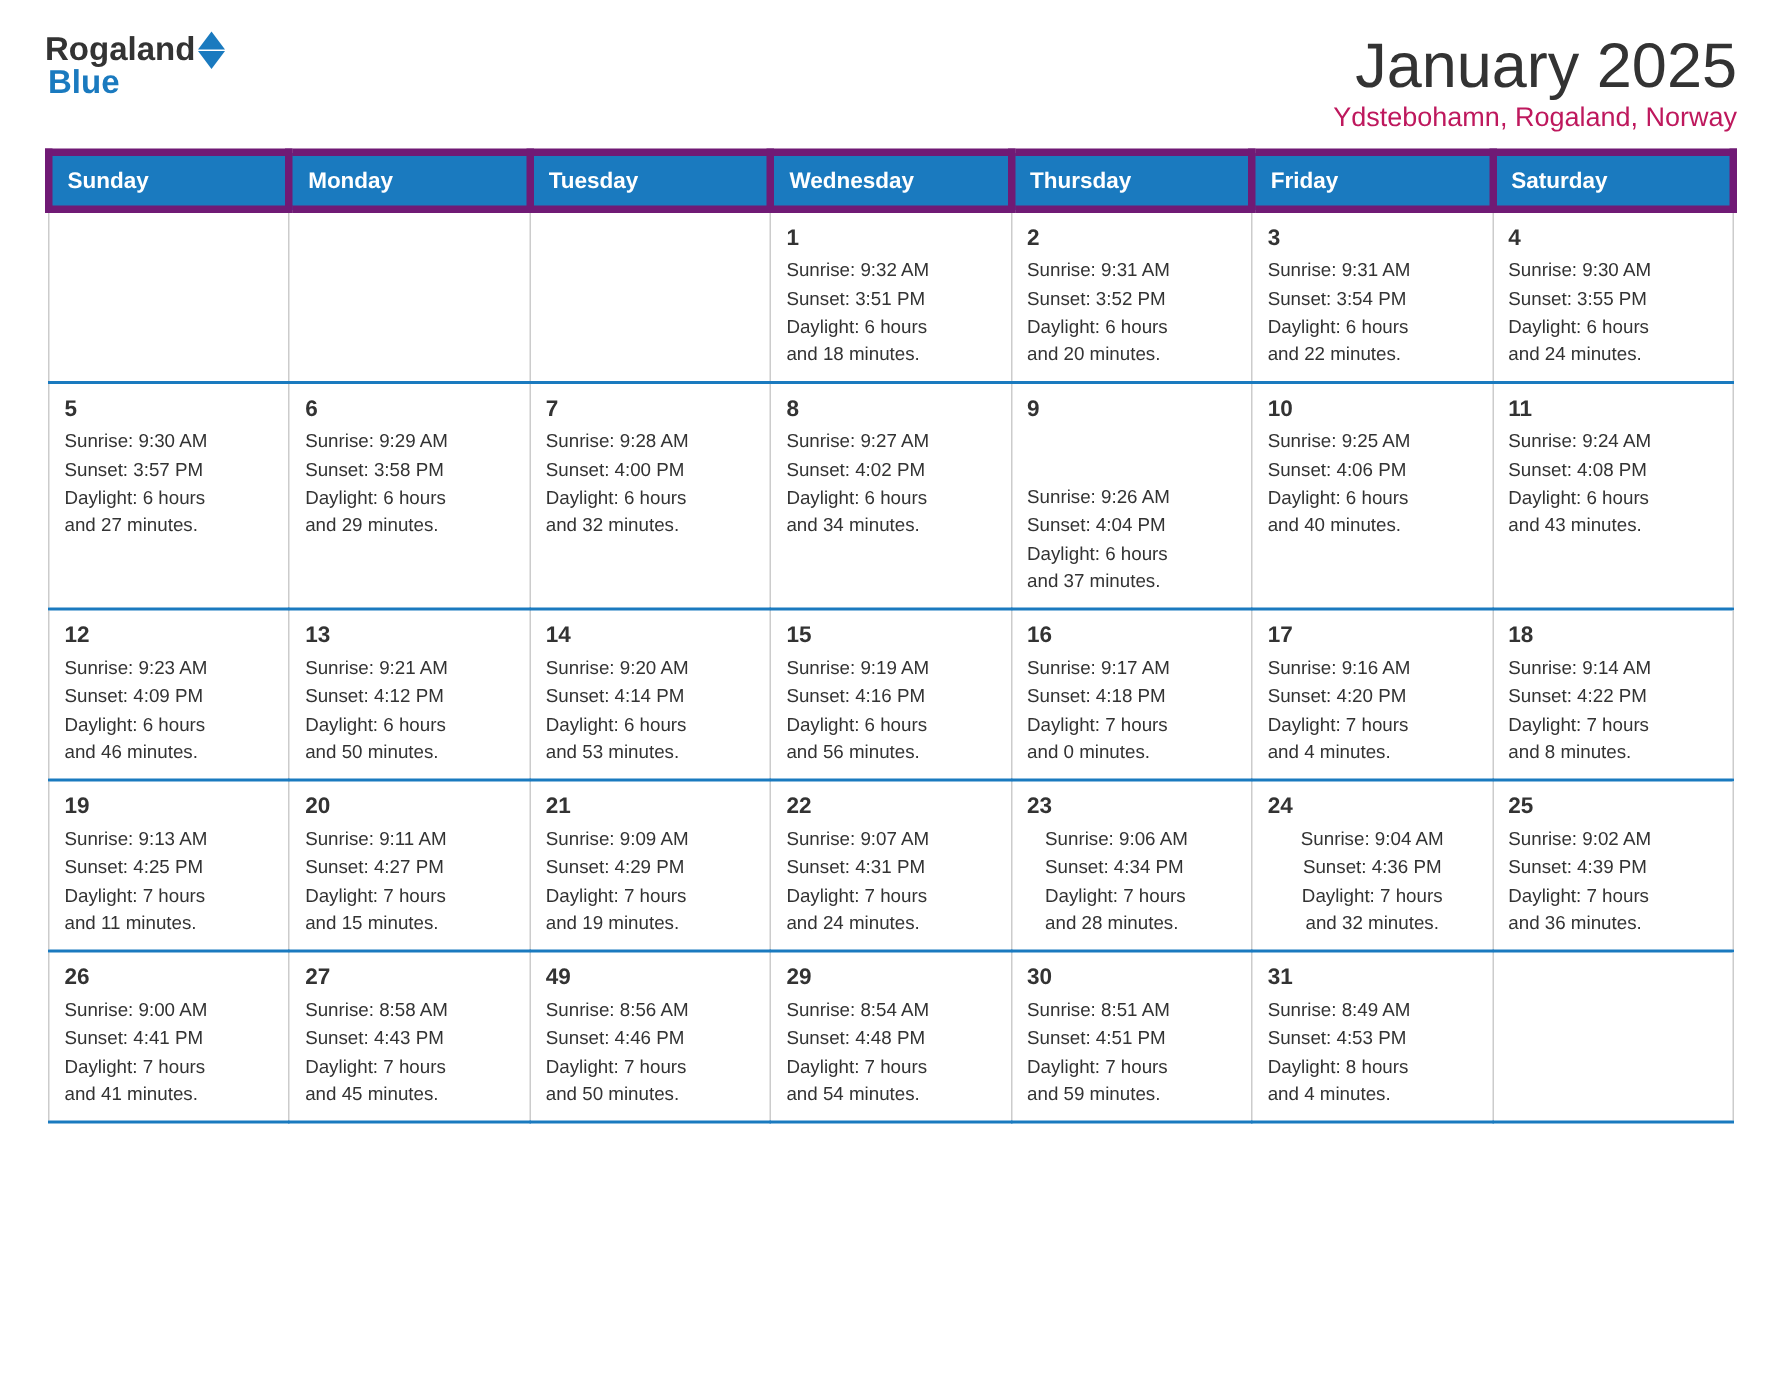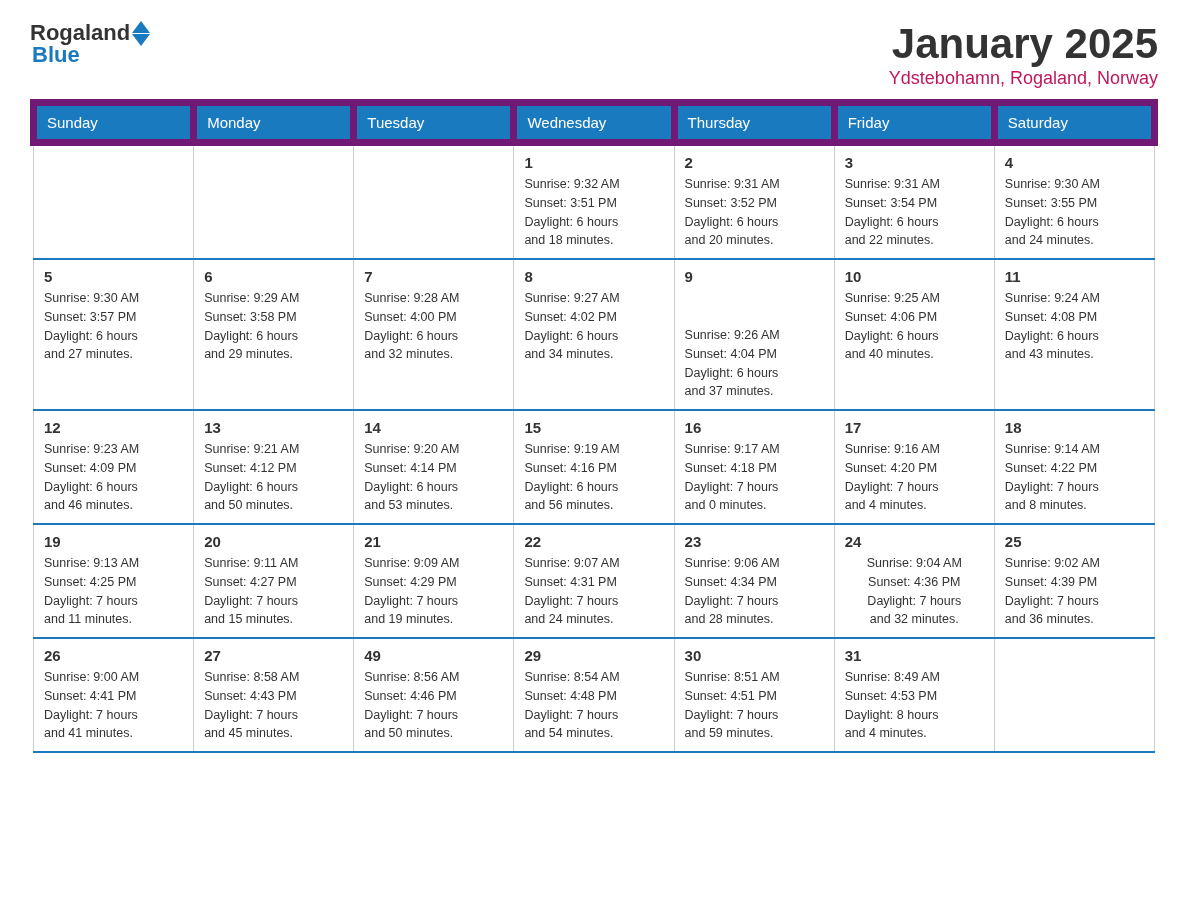--- a/index.html
+++ b/index.html
@@ -29,42 +29,42 @@
     .logo-text-blue {
       font-size: 22px;
       font-weight: bold;
       color: #1a7abf;
     }
     .title-section {
       text-align: right;
     }
     .month-title {
       font-size: 42px;
-      font-weight: bold;
+      font-weight: normal;
       color: #333;
     }
     .location {
       font-size: 18px;
       color: #be185d;
     }
     table {
       width: 100%;
       border-collapse: collapse;
       margin-top: 10px;
     }
     thead tr {
       background-color: #1a7abf;
     }
     thead th {
       color: #fff;
       padding: 8px 10px;
       font-size: 15px;
-      font-weight: normal;
+      font-weight: bold;
       text-align: left;
-      border: 7px solid #701a75;
+      border: 5px solid #701a75;
     }
     tbody tr {
       border-bottom: 2px solid #1a7abf;
     }
     tbody td {
       vertical-align: top;
       padding: 8px 10px;
       border-right: 1px solid #ccc;
       border-left: 1px solid #ccc;
       font-size: 13px;
@@ -283,21 +283,21 @@
         </td>
         <td>
           <div class="day-number">22</div>
           <div class="sun-info" style="white-space: pre-line;">Sunrise: 9:07 AM
 Sunset: 4:31 PM
 Daylight: 7 hours
 and 24 minutes.</div>
         </td>
         <td>
           <div class="day-number">23</div>
-          <div class="sun-info" style="white-space: pre-line;">Sunrise: 9:06 AM
+          <div class="sun-info" style="white-space: pre-line; margin-left: 12px;">Sunrise: 9:06 AM
 Sunset: 4:34 PM
 Daylight: 7 hours
 and 28 minutes.</div>
         </td>
         <td>
           <div class="day-number">24</div>
           <div class="sun-info" style="white-space: pre-line; text-align: center;">Sunrise: 9:04 AM
 Sunset: 4:36 PM
 Daylight: 7 hours
 and 32 minutes.</div>

